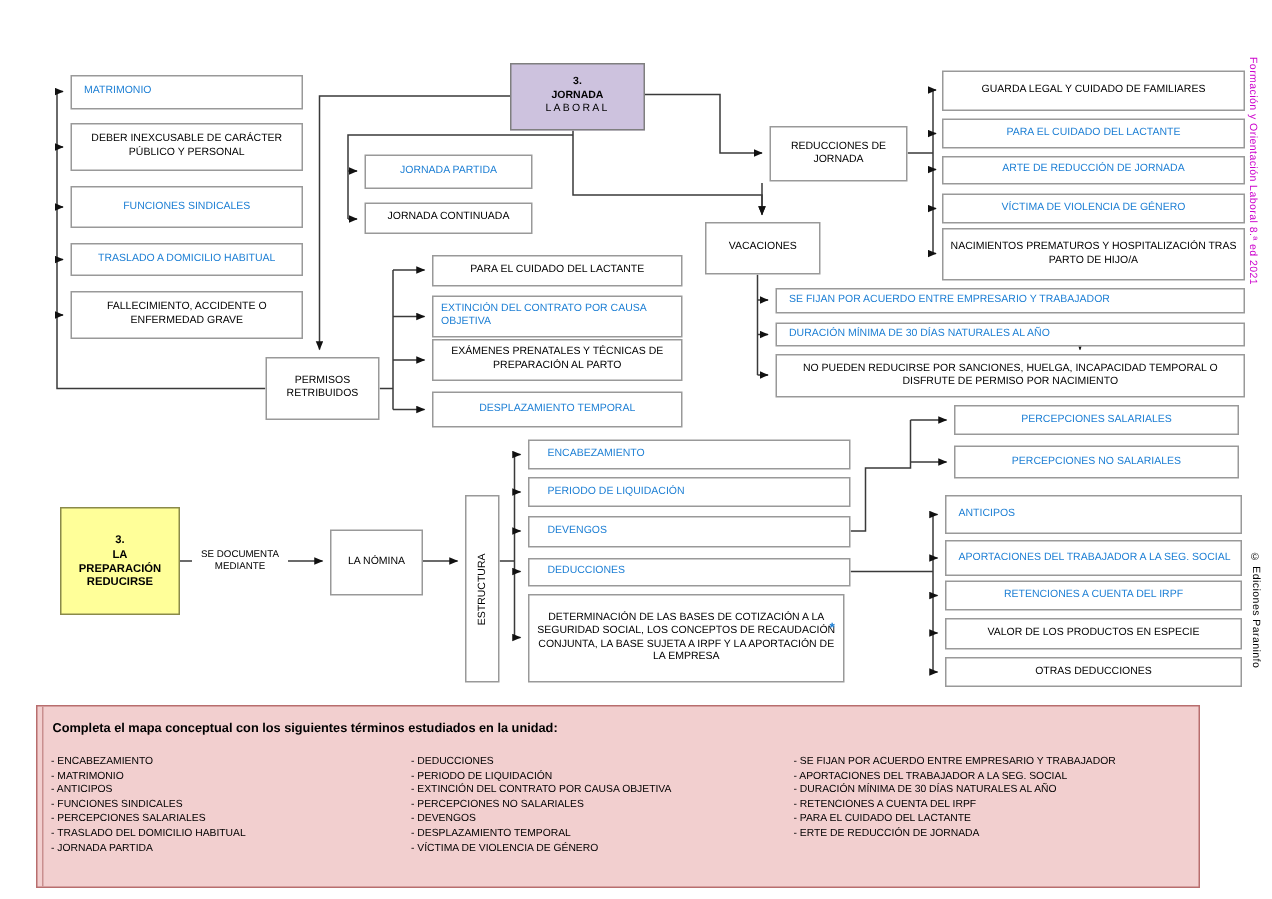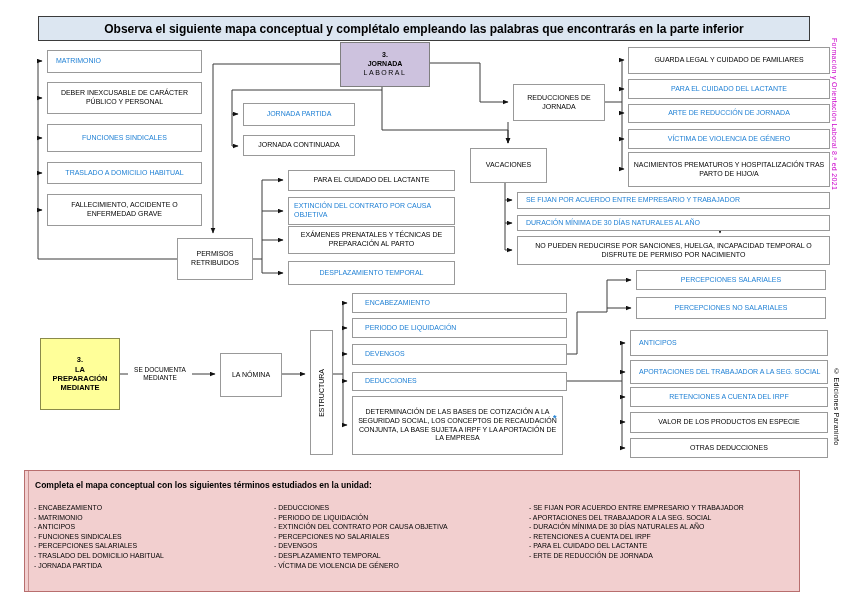--- a/index.html
+++ b/index.html
@@ -99,21 +99,20 @@
 
       <path d="M567,381 H622 M622,343 V448"></path>
       <path d="M622,343 H625" marker-end="url(#ar)"></path>
       <path d="M622,372 H625" marker-end="url(#ar)"></path>
       <path d="M622,397 H625" marker-end="url(#ar)"></path>
       <path d="M622,422 H625" marker-end="url(#ar)"></path>
       <path d="M622,448 H625" marker-end="url(#ar)"></path>
     </g>
   </svg>
 
-  <div class="title-bar">Observa el siguiente mapa conceptual y complétalo empleando las palabras que encontrarás en la parte inferior</div>
 
   <div class="box blue left-al" style="left:47px;top:50px;width:155px;height:23px;">MATRIMONIO</div>
   <div class="box" style="left:47px;top:82px;width:155px;height:32px;">DEBER INEXCUSABLE DE CARÁCTER PÚBLICO Y PERSONAL</div>
   <div class="box blue" style="left:47px;top:124px;width:155px;height:28px;">FUNCIONES SINDICALES</div>
   <div class="box blue" style="left:47px;top:162px;width:155px;height:22px;">TRASLADO A DOMICILIO HABITUAL</div>
   <div class="box" style="left:47px;top:194px;width:155px;height:32px;">FALLECIMIENTO, ACCIDENTE O ENFERMEDAD GRAVE</div>
 
   <div class="box lavender" style="left:340px;top:42px;width:90px;height:45px;">
     <span>3.</span>
     <span>JORNADA</span>
@@ -138,21 +137,21 @@
 
   <div class="box" style="left:470px;top:148px;width:77px;height:35px;">VACACIONES</div>
   <div class="box blue left-al" style="left:517px;top:192px;width:313px;height:17px;">SE FIJAN POR ACUERDO ENTRE EMPRESARIO Y TRABAJADOR</div>
   <div class="box blue left-al" style="left:517px;top:215px;width:313px;height:16px;">DURACIÓN MÍNIMA DE 30 DÍAS NATURALES AL AÑO</div>
   <div class="box" style="left:517px;top:236px;width:313px;height:29px;">NO PUEDEN REDUCIRSE POR SANCIONES, HUELGA, INCAPACIDAD TEMPORAL O DISFRUTE DE PERMISO POR NACIMIENTO</div>
 
   <div class="box yellow" style="left:40px;top:338px;width:80px;height:72px;">
     <span>3.</span>
     <span>LA</span>
     <span>PREPARACIÓN</span>
-    <span>MEDIANTE</span>
+    <span>REDUCIRSE</span>
   </div>
   <div class="link-label" style="left:128px;top:362px;width:64px;height:24px;">SE DOCUMENTA MEDIANTE</div>
   <div class="box" style="left:220px;top:353px;width:62px;height:44px;">LA NÓMINA</div>
   <div class="vlabel" style="left:310px;top:330px;width:23px;height:125px;">
     <span>ESTRUCTURA</span>
   </div>
 
   <div class="box blue left-al" style="left:352px;top:293px;width:215px;height:20px;padding-left:12px;">ENCABEZAMIENTO</div>
   <div class="box blue left-al" style="left:352px;top:318px;width:215px;height:20px;padding-left:12px;">PERIODO DE LIQUIDACIÓN</div>
   <div class="box blue left-al" style="left:352px;top:344px;width:215px;height:21px;padding-left:12px;">DEVENGOS</div>

